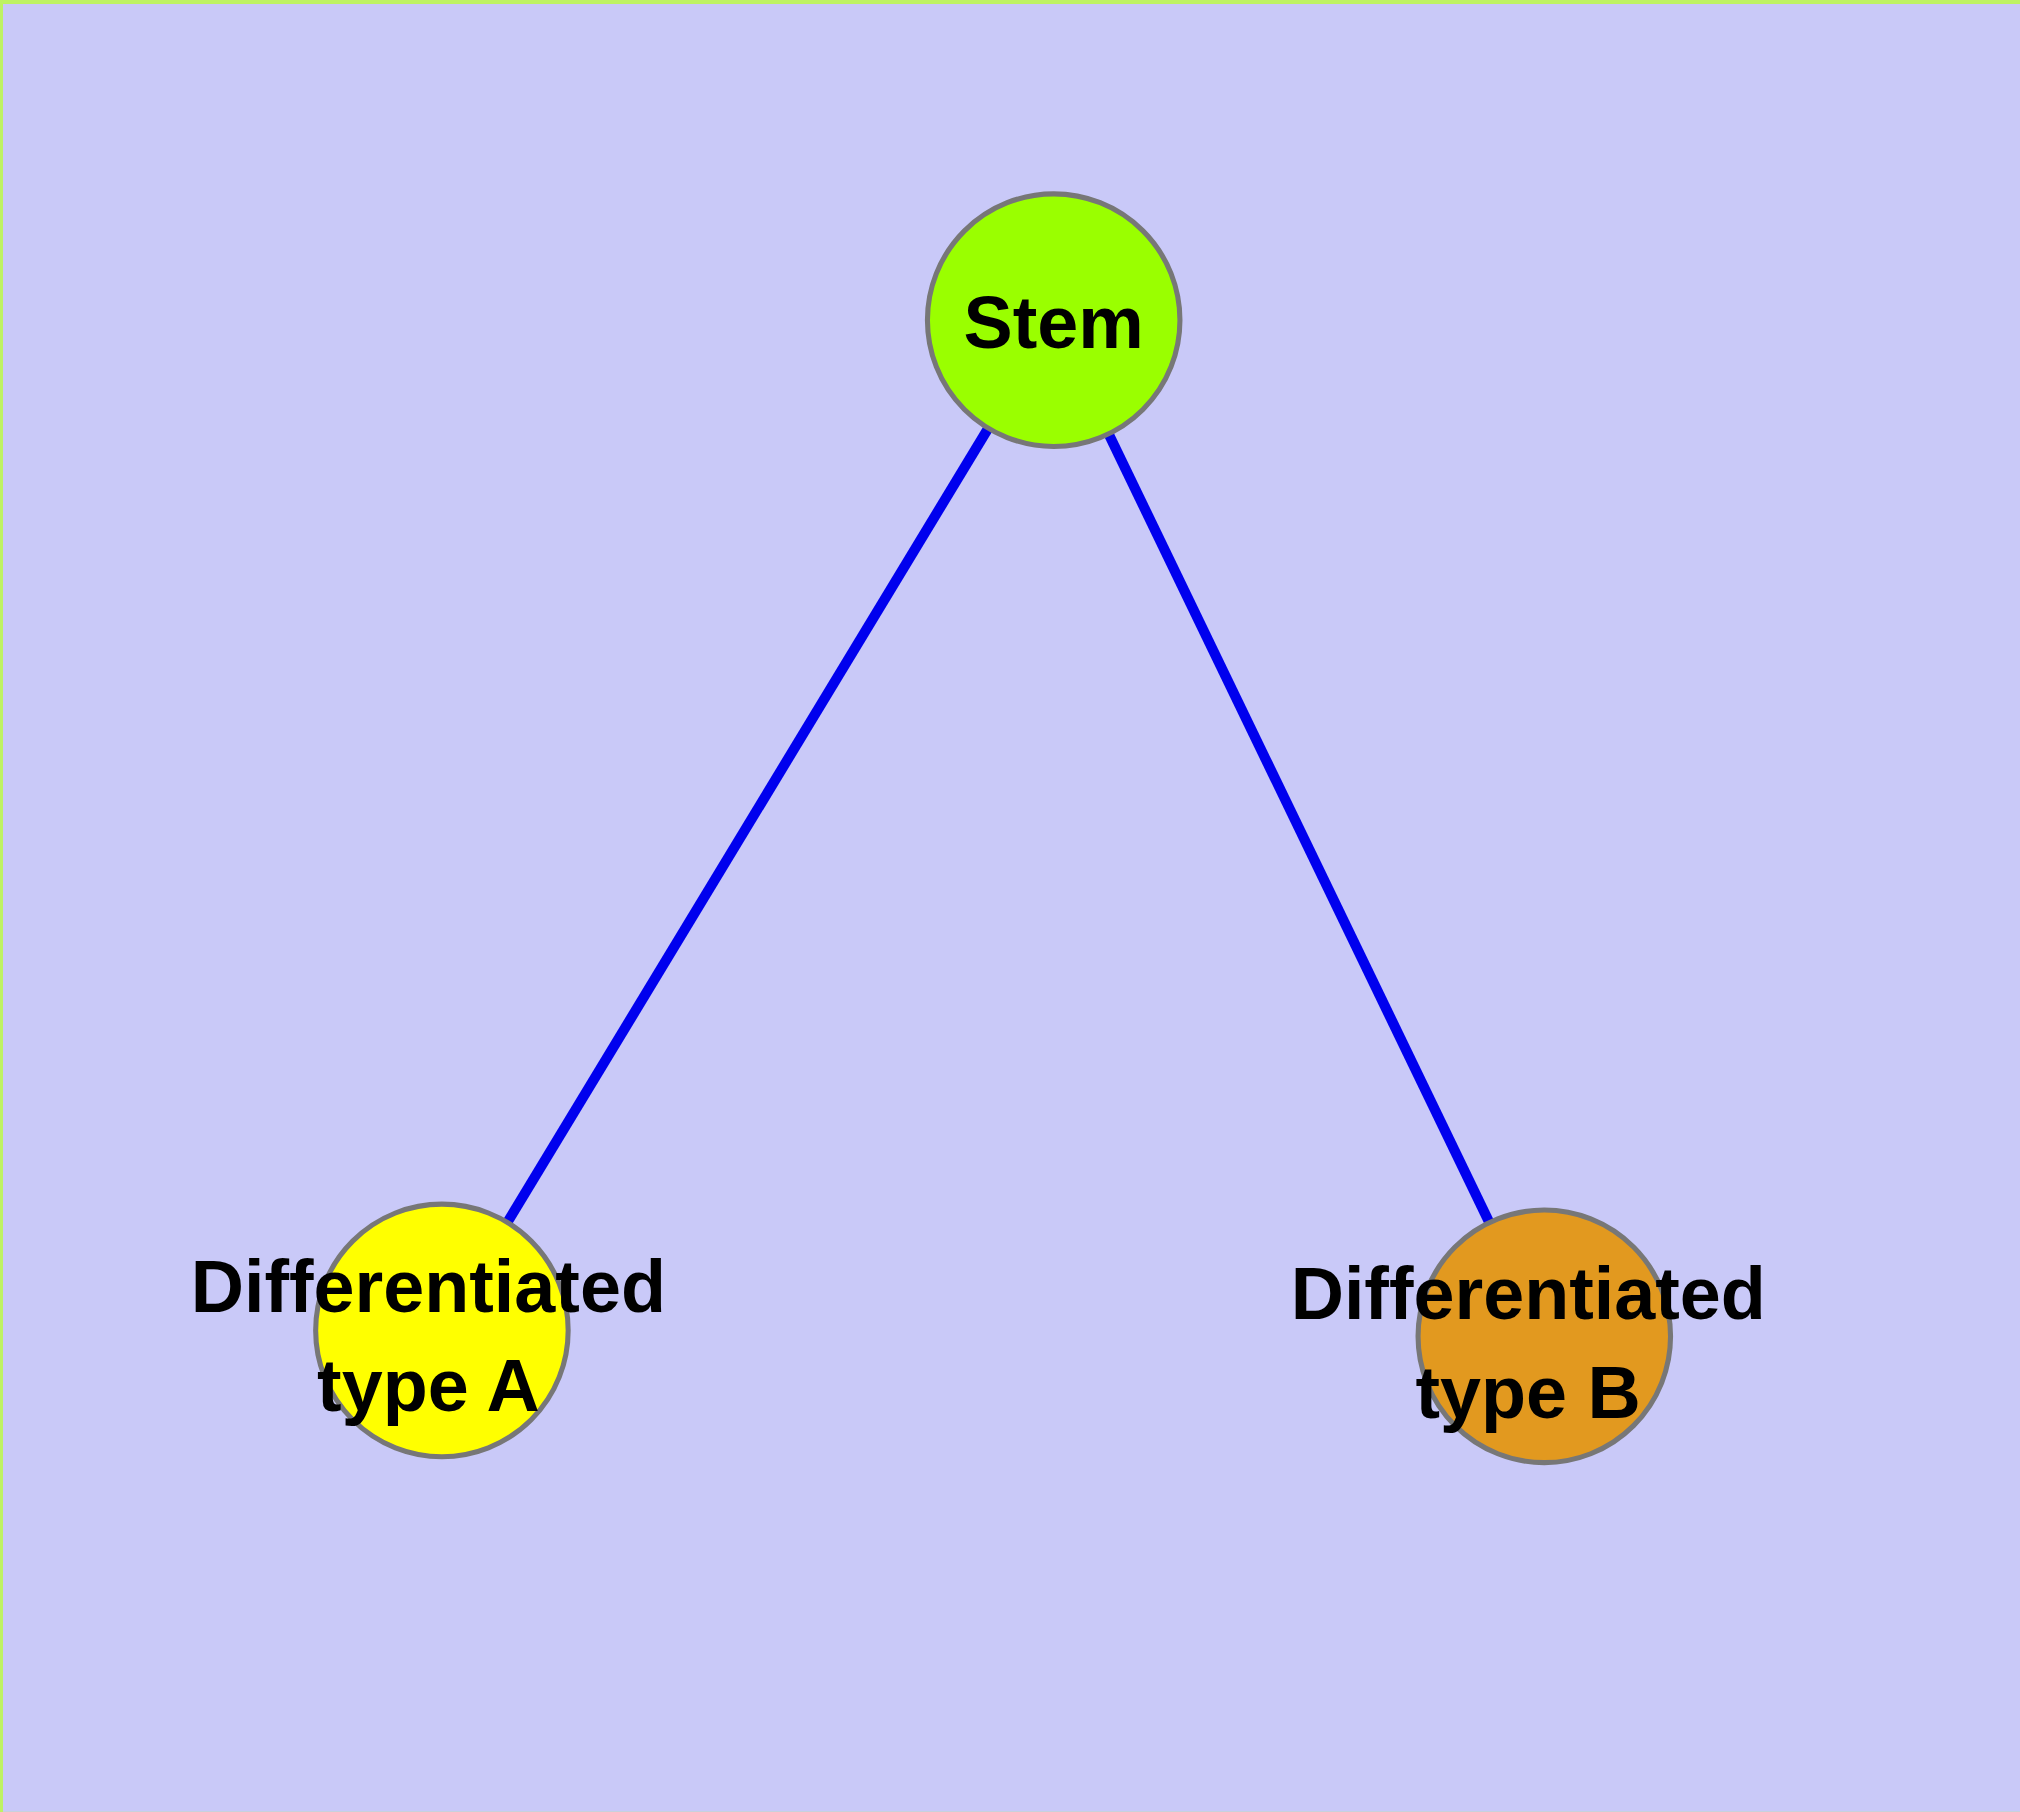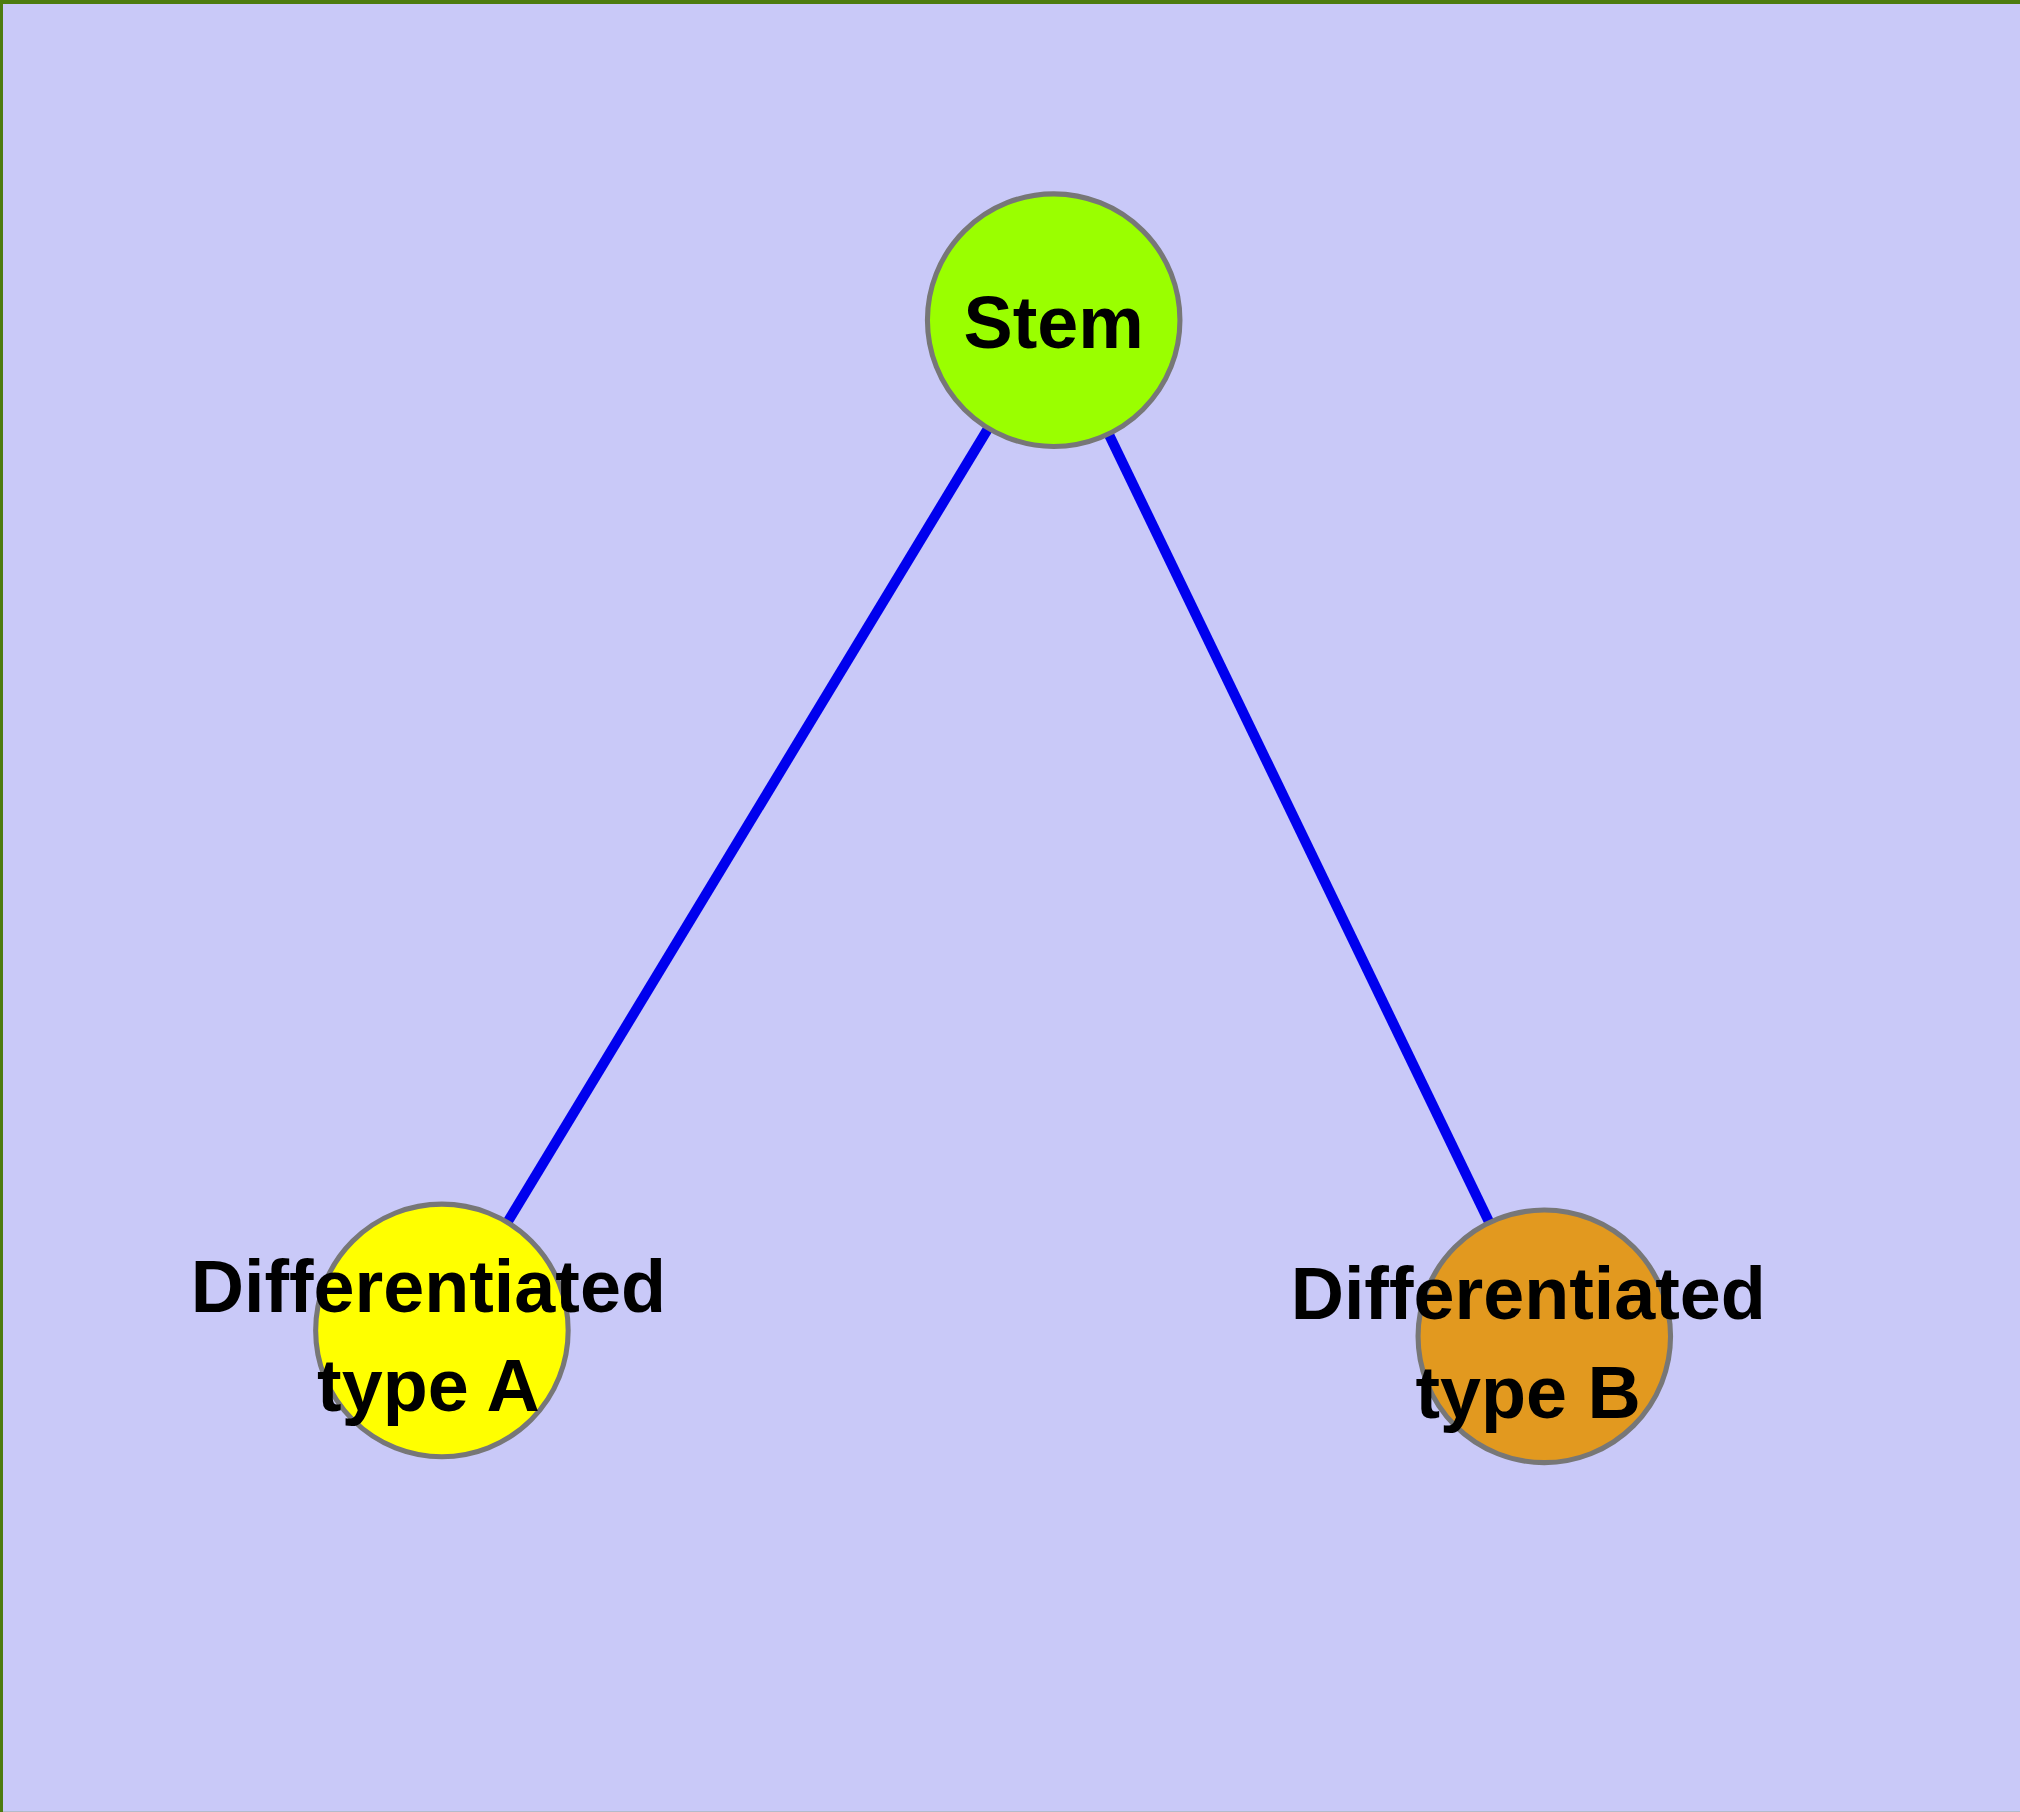--- a/index.html
+++ b/index.html
@@ -7,21 +7,21 @@
     padding: 0;
     width: 2021px;
     height: 1812px;
     background: #ffffff;
     overflow: hidden;
     font-family: "Liberation Sans", sans-serif;
   }
   .frame {
     position: absolute;
     inset: 0;
-    background: #4d7c0f;
+    background: #bef264;
   }
   .canvas {
     position: absolute;
     left: 2.5px;
     top: 4.2px;
     right: 0;
     bottom: 0;
   }
   .canvas svg {
     display: block;

